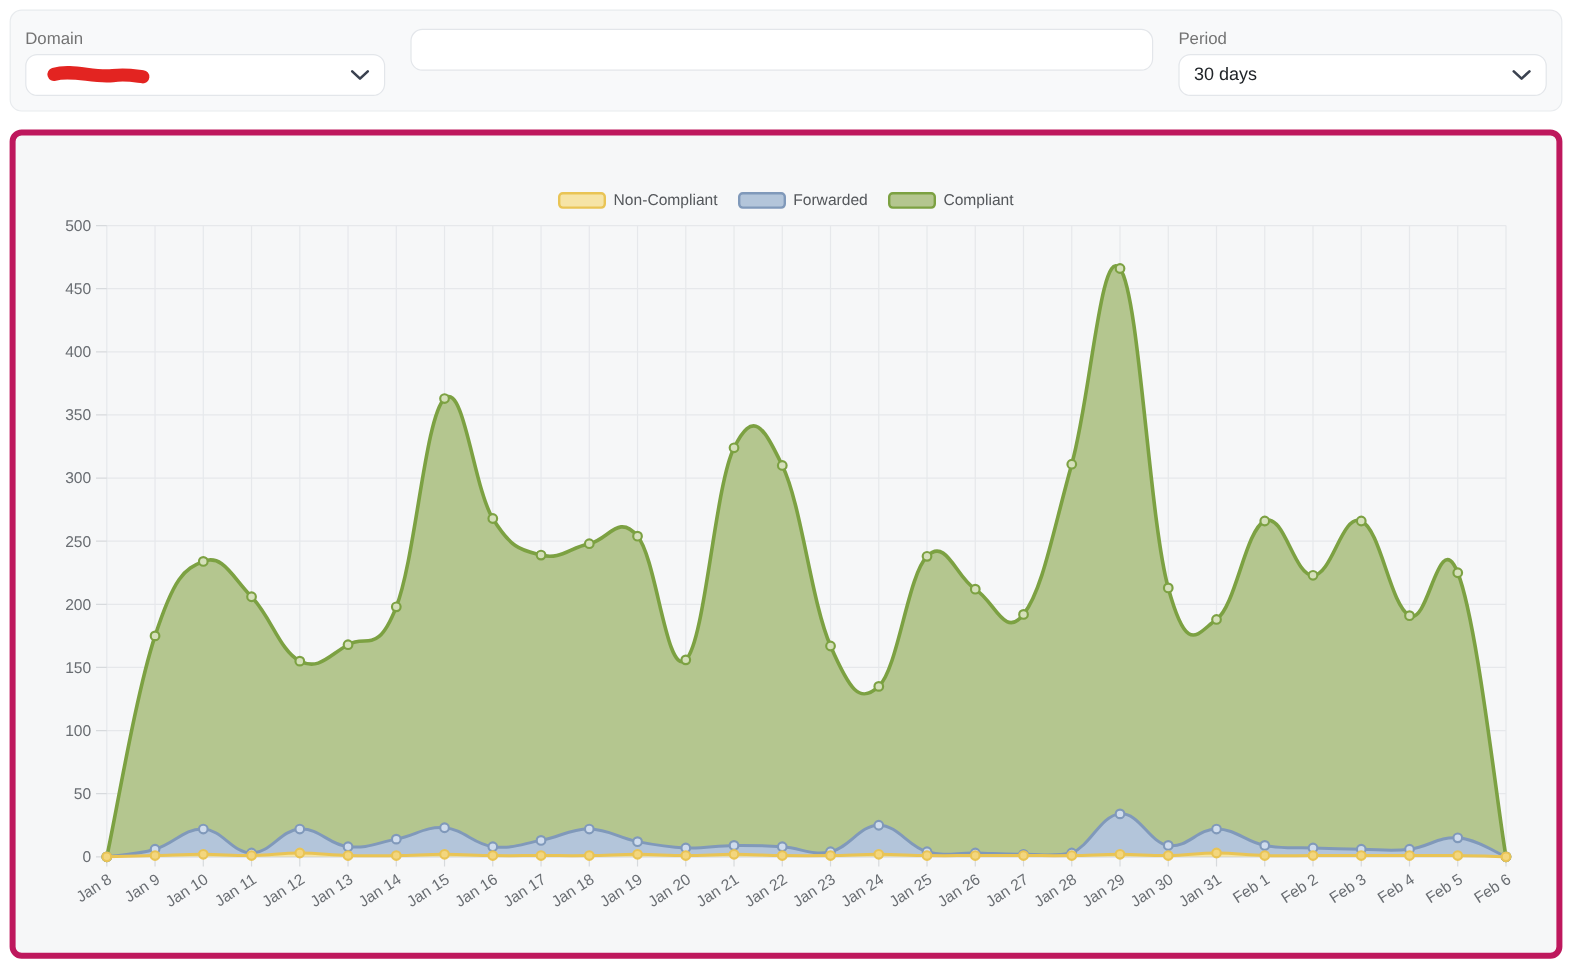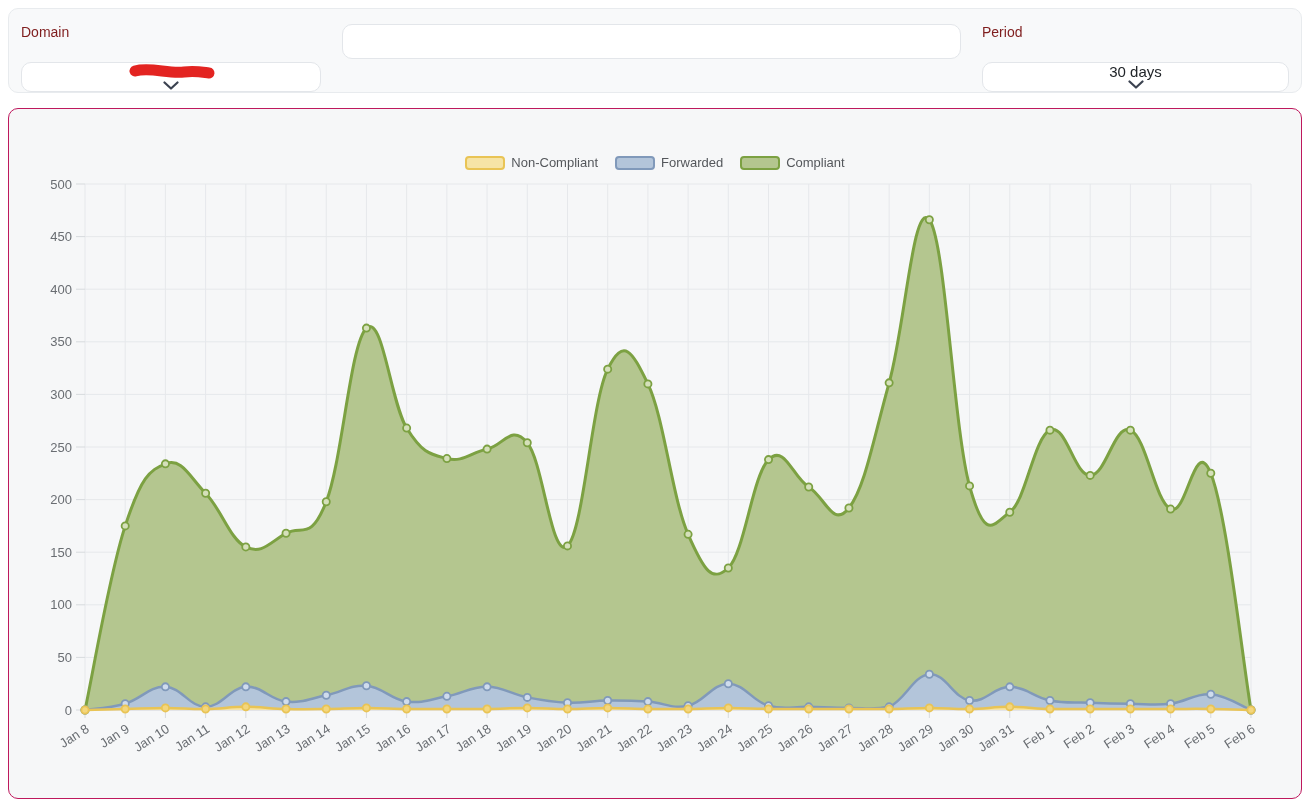--- a/index.html
+++ b/index.html
@@ -5,34 +5,34 @@
   * { box-sizing: border-box; margin: 0; padding: 0; }
   html,body { width: 1310px; height: 807px; background: #ffffff;
     font-family: "Liberation Sans", sans-serif; }
   .filter-card {
     position: absolute; left: 8px; top: 8px; width: 1294px; height: 85px;
     background: #f8f9fa; border: 1px solid #e8ebee; border-radius: 10px;
     padding: 15px 12px 0 12px; display: flex; gap: 21px;
   }
   .field { display: flex; flex-direction: column; }
   .field.grow { flex: 1; }
-  .field > label { font-size: 14px; color: #7f1d1d; margin-bottom: 22px; font-weight: 500; }
+  .field > label { font-size: 14px; color: #737373; margin-bottom: 5px; font-weight: 500; }
   .select, .text-input {
     height: 35px; background: #ffffff; border: 1px solid #e3e6ea; border-radius: 10px;
     padding: 0 12px; font-size: 15px; color: #212529;
-    display: flex; align-items: center; width: 100%; flex-direction: column;
+    display: flex; align-items: center; justify-content: space-between; width: 100%;
   }
   .text-input { outline: none; display: block; padding-top: 7px; }
   .field.domain { width: 300px; }
   .field.period { width: 307px; }
   .chev { flex: 0 0 auto; }
   .scribble { overflow: visible; margin-left: 4px; }
   .chart-card {
     position: absolute; left: 8px; top: 108px; width: 1294px; height: 691px;
-    background: #f6f7f8; border: 1px solid #be185d; border-radius: 10px;
+    background: #f6f7f8; border: 5px solid #be185d; border-radius: 10px;
     overflow: hidden;
   }
   .legend {
     position: absolute; top: 46px; left: 0; width: 100%;
     display: flex; justify-content: center; align-items: center; gap: 17px; z-index: 2;
   }
   .legend-item { display: flex; align-items: center; gap: 6px; cursor: pointer; }
   .legend-swatch { width: 40px; height: 14px; border-radius: 4px; border: 2px solid #999; }
   .legend-label { font-size: 13px; color: #54575b; }
   svg.chart { position: absolute; left: 0; top: 0; }

